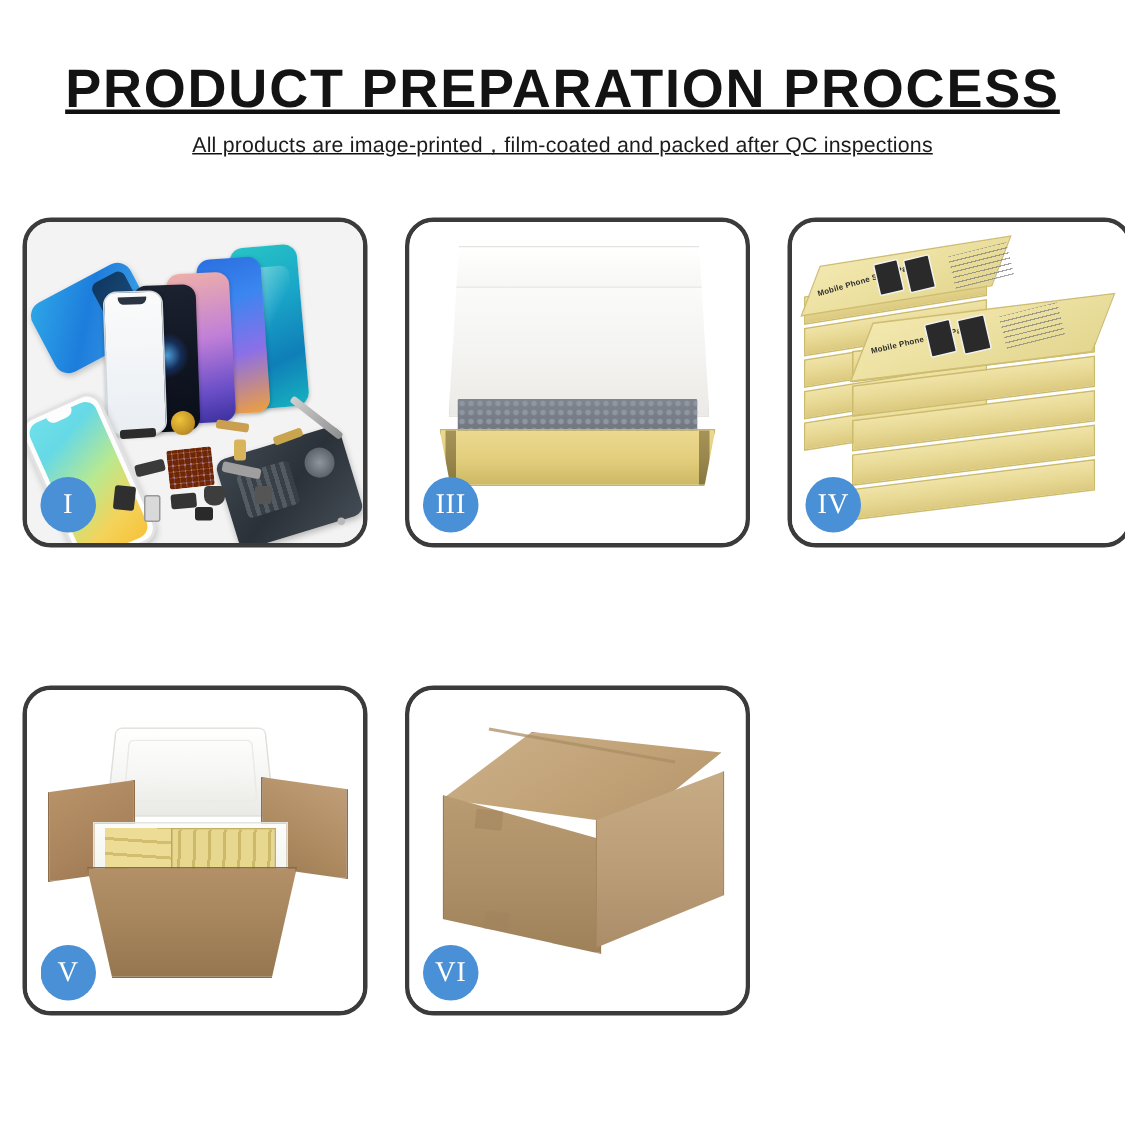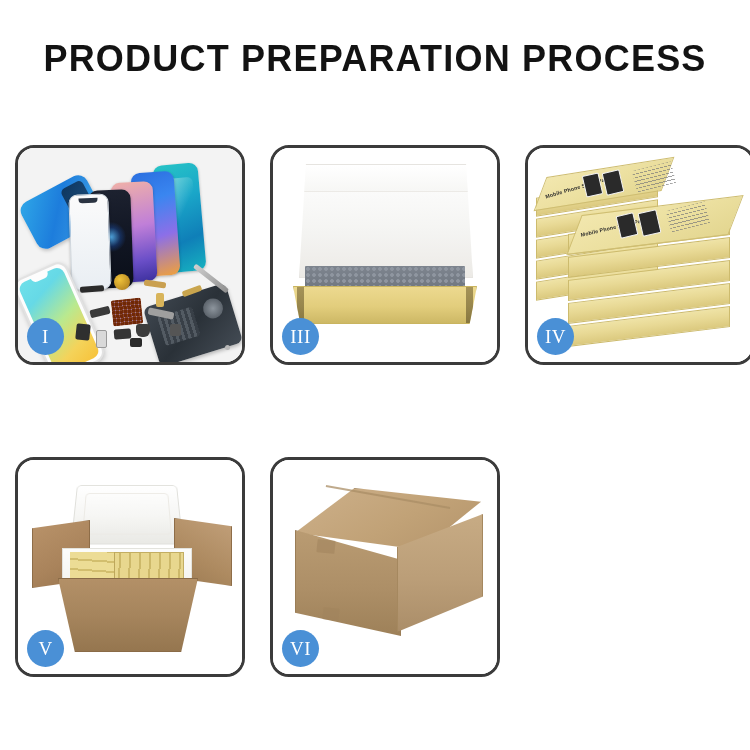--- a/index.html
+++ b/index.html
@@ -21,20 +21,21 @@
     background: #ffffff;
   }
 
   
   .header {
     position: absolute;
     left: 0;
     top: 40px;
     width: 750px;
     text-align: center;
+    text-decoration: underline;
   }
   .title {
     font-size: 36px;
     font-weight: 700;
     letter-spacing: 1.2px;
     color: #131313;
     line-height: 1.05;
     white-space: nowrap;
   }
   .subtitle {
@@ -401,20 +402,21 @@
   .tp1 { left:44px; top:80px; width:18px; height:13px; transform: rotate(6deg); }
   .tp2 { left:50px; top:148px; width:16px; height:12px; transform: rotate(6deg); }
 </style>
 </head>
 <body>
 
 <div class="page">
 
   <div class="header">
     <div class="title">PRODUCT PREPARATION PROCESS</div>
+    <div class="subtitle">All products are image-printed，film-coated and packed after QC inspections</div>
   </div>
 
   <div class="grid">
 
     <div class="panel p1">
       <div class="panel-inner">
         <div class="p1-scene">
           <div class="blue-plate"></div>
           <div class="ph ph-a"></div>
           <div class="ph ph-b"></div>

